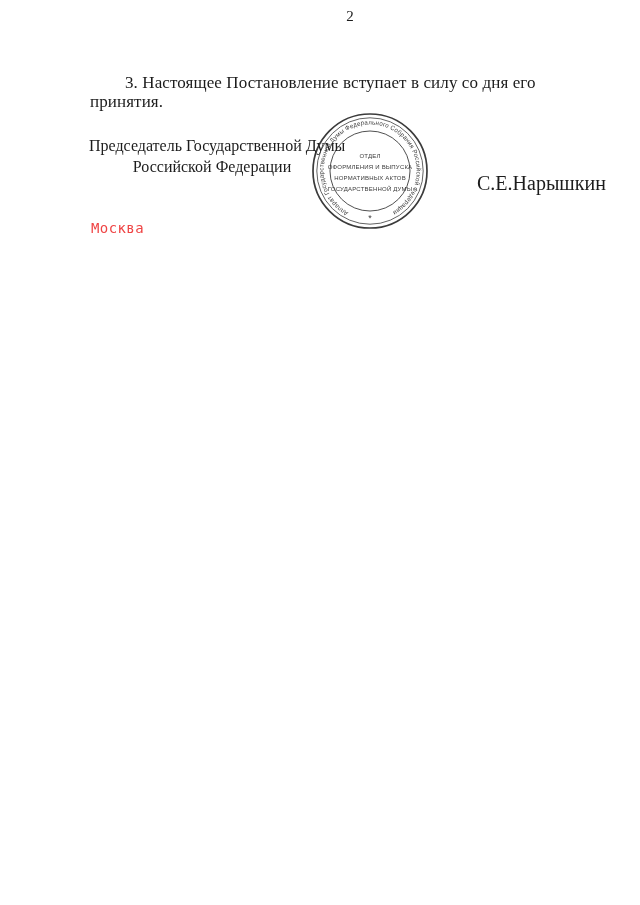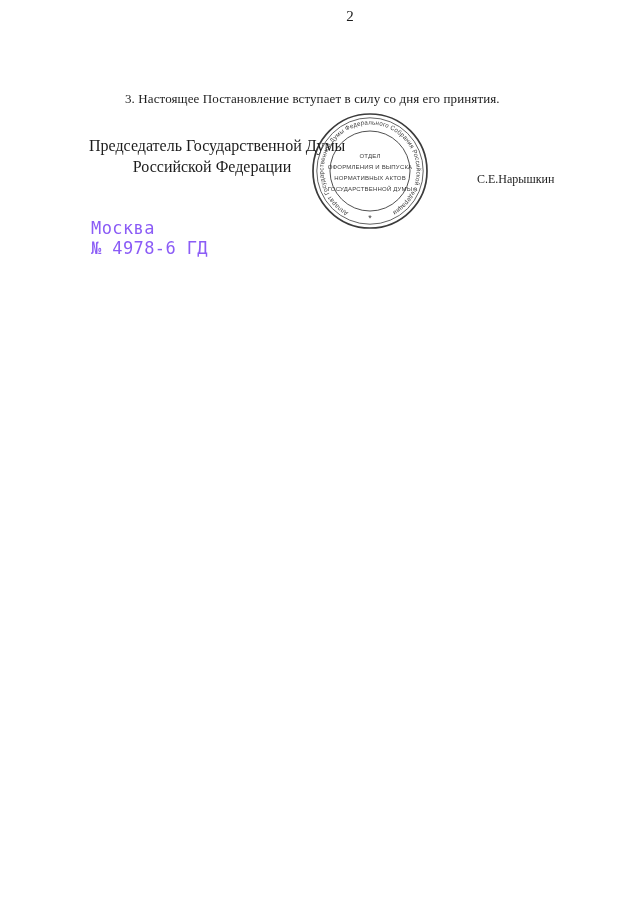--- a/index.html
+++ b/index.html
@@ -15,54 +15,54 @@
   .page-number {
     position: absolute;
     top: 8px;
     left: 60px;
     width: 580px;
     text-align: center;
     font-size: 15px;
   }
   .paragraph {
     position: absolute;
-    top: 76px;
+    top: 56px;
     left: 90px;
     width: 486px;
     text-indent: 35px;
-    font-size: 13px;
+    font-size: 17px;
     line-height: 19px;
     letter-spacing: 0.1px;
   }
   .sig-block {
     position: absolute;
     top: 136px;
     left: 89px;
     width: 246px;
     text-align: center;
     font-size: 16px;
     line-height: 20.5px;
   }
   .sig-block .line1 { white-space: nowrap; }
   .sig-name {
     position: absolute;
     top: 172px;
     left: 477px;
-    font-size: 12px;
+    font-size: 20px;
     white-space: nowrap;
   }
   .issue-block {
     position: absolute;
     top: 218px;
     left: 91px;
     font-family: "DejaVu Sans Mono", monospace;
-    font-size: 17px;
+    font-size: 14px;
     line-height: 20px;
     letter-spacing: 0.4px;
-    color: #8b5cf6;
+    color: #ef4444;
   }
   .stamp {
     position: absolute;
     left: 310px;
     top: 111px;
     width: 120px;
     height: 120px;
     opacity: 0.92;
   }
   .stamp circle { fill: none; stroke: #2b2b2b; }
@@ -97,21 +97,20 @@
 
   <div class="sig-block">
     <div class="line1">Председатель Государственной Думы</div>
     <div class="line3">Российской Федерации</div>
   </div>
 
   <div class="sig-name">С.Е.Нарышкин</div>
 
   <div class="issue-block">
     <div>Москва</div>
-    <div>№ 4978-6 ГД</div>
   </div>
 
   <svg class="stamp" viewBox="0 0 120 120">
     <circle cx="60" cy="60" r="57" stroke-width="1.7"></circle>
     <circle cx="60" cy="60" r="53.2" stroke-width="0.8"></circle>
     <circle cx="60" cy="60" r="40" stroke-width="0.9"></circle>
     <defs>
       <path id="stampRingPath" d="M 40.35 102.14 A 46.5 46.5 0 1 1 79.65 102.14" fill="none"></path>
     </defs>
     <text class="ring-text">

